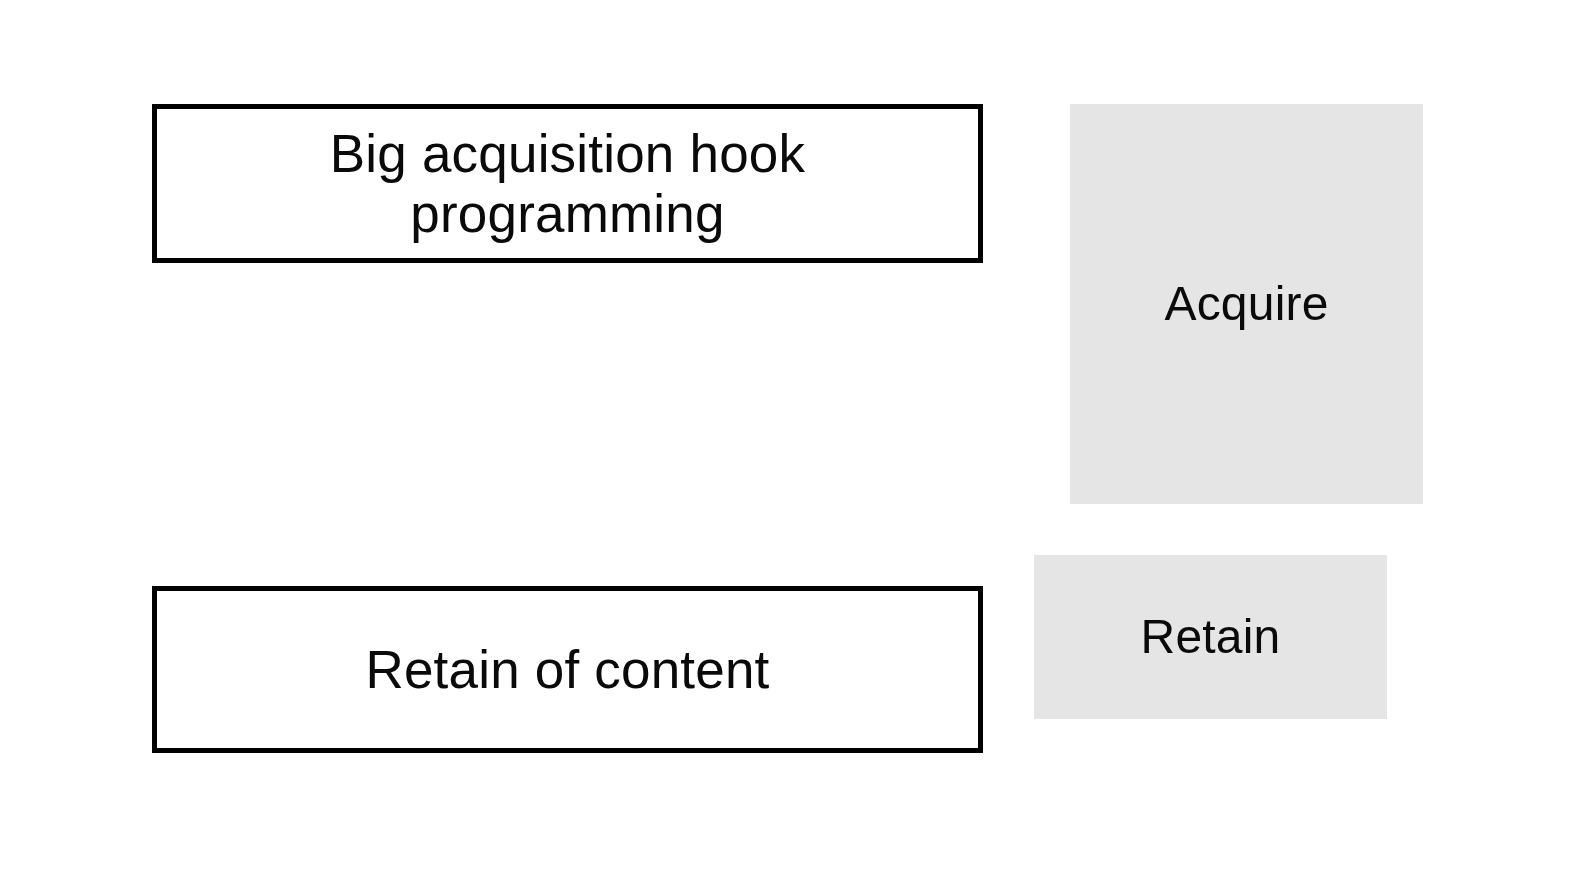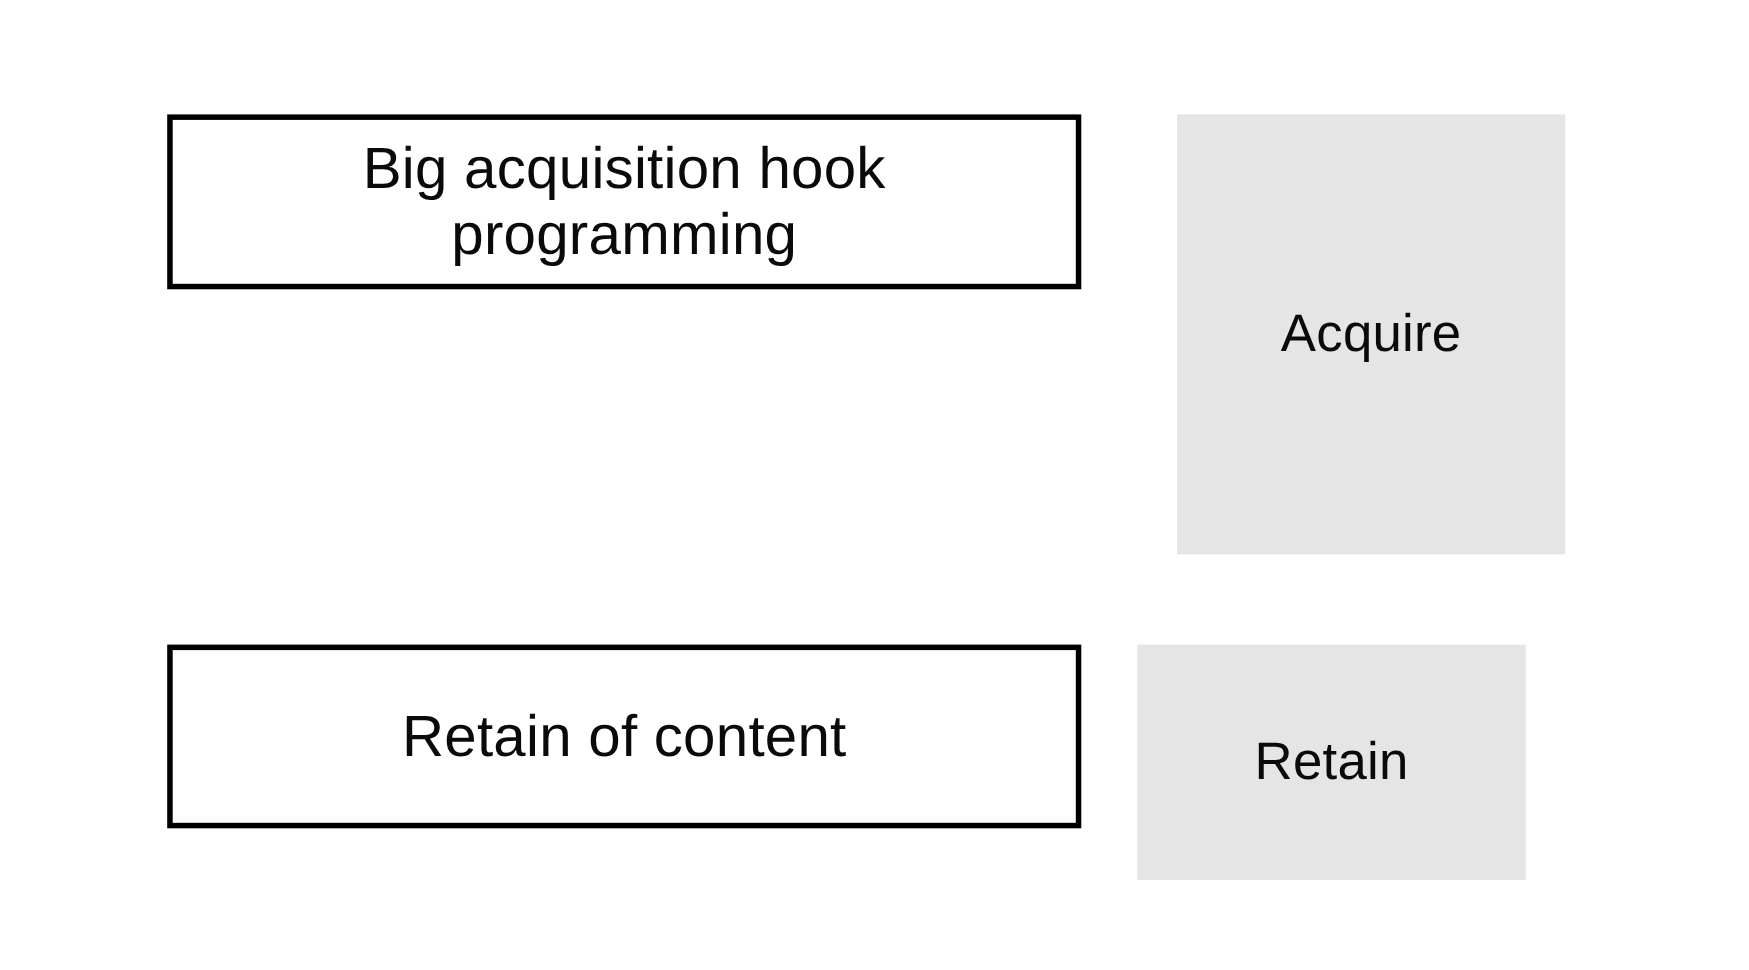--- a/index.html
+++ b/index.html
@@ -59,21 +59,21 @@
   }
   .outcome-label {
     font-size: 48px;
     line-height: 1.1;
     font-weight: 400;
     letter-spacing: 0.2px;
     color: #0a0a0a;
   }
 
   #outcome-block-acquire { left: 1034px; top: 104px; width: 353px; height: 400px; margin-left: 36px; }
-  #outcome-block-retain  { left: 1034px; top: 586px; width: 353px; height: 214px; }
+  #outcome-block-retain  { left: 1034px; top: 555px; width: 353px; height: 164px; }
 </style>
 </head>
 <body>
 
 <div id="canvas">
 
   <div class="driver-box" id="driver-box-1">
     <span class="driver-label">Big acquisition hook
 programming</span>
   </div>

